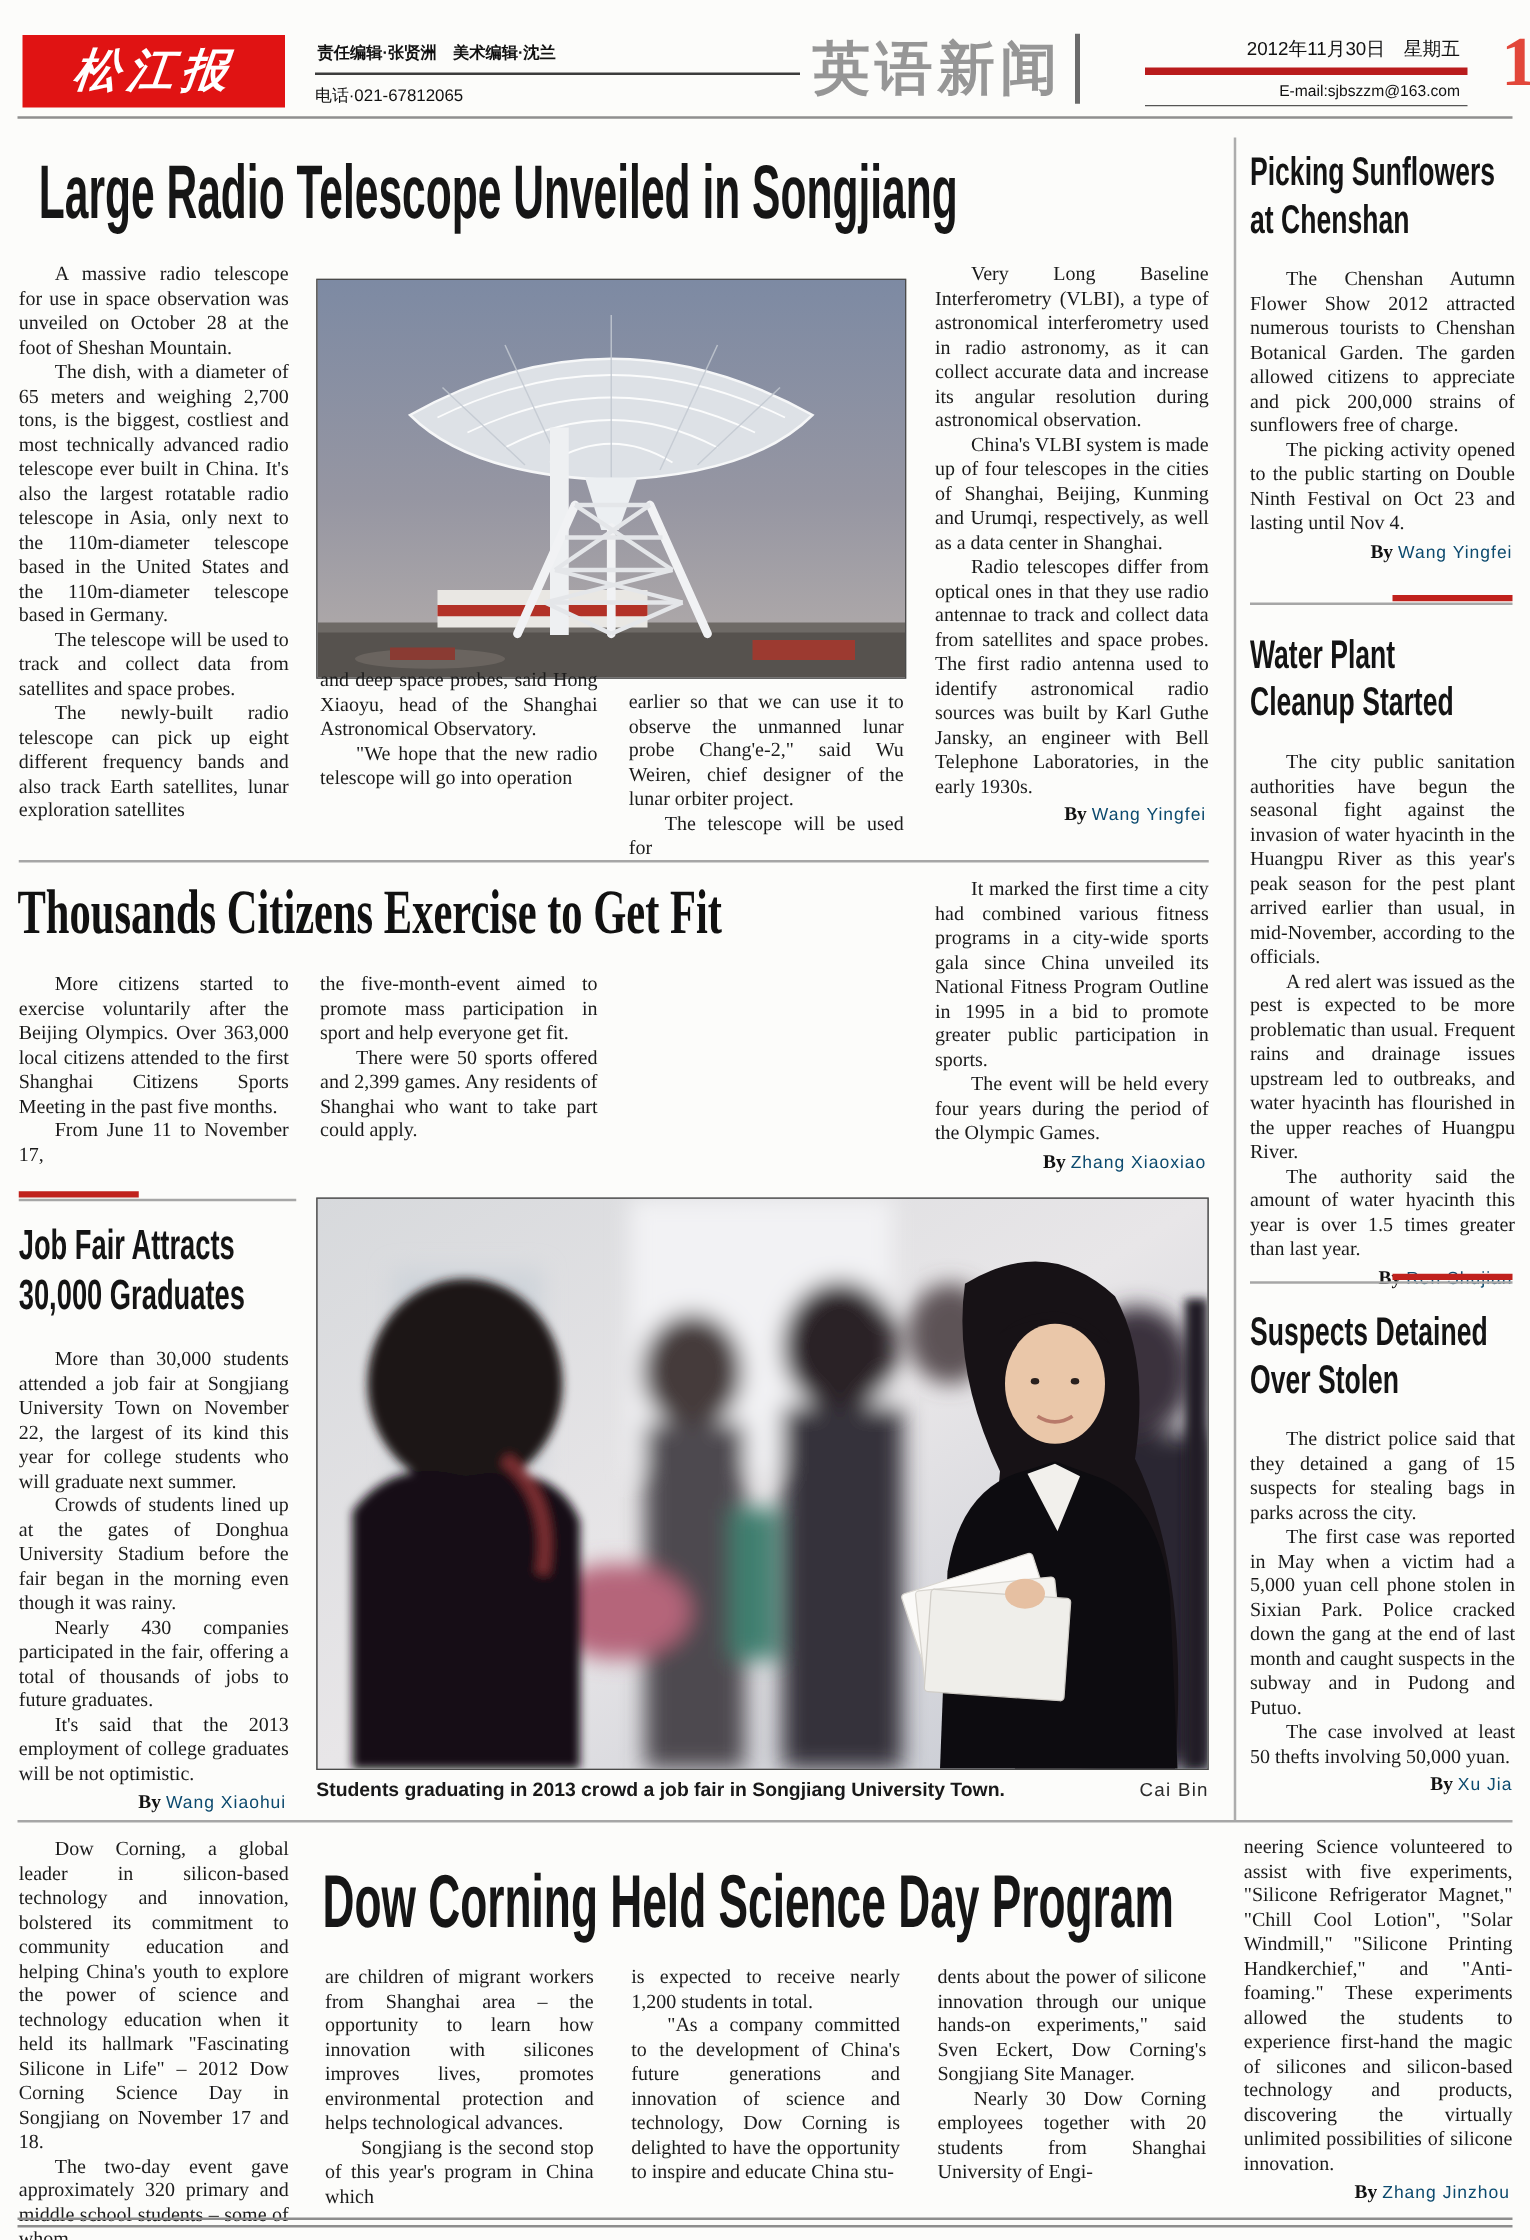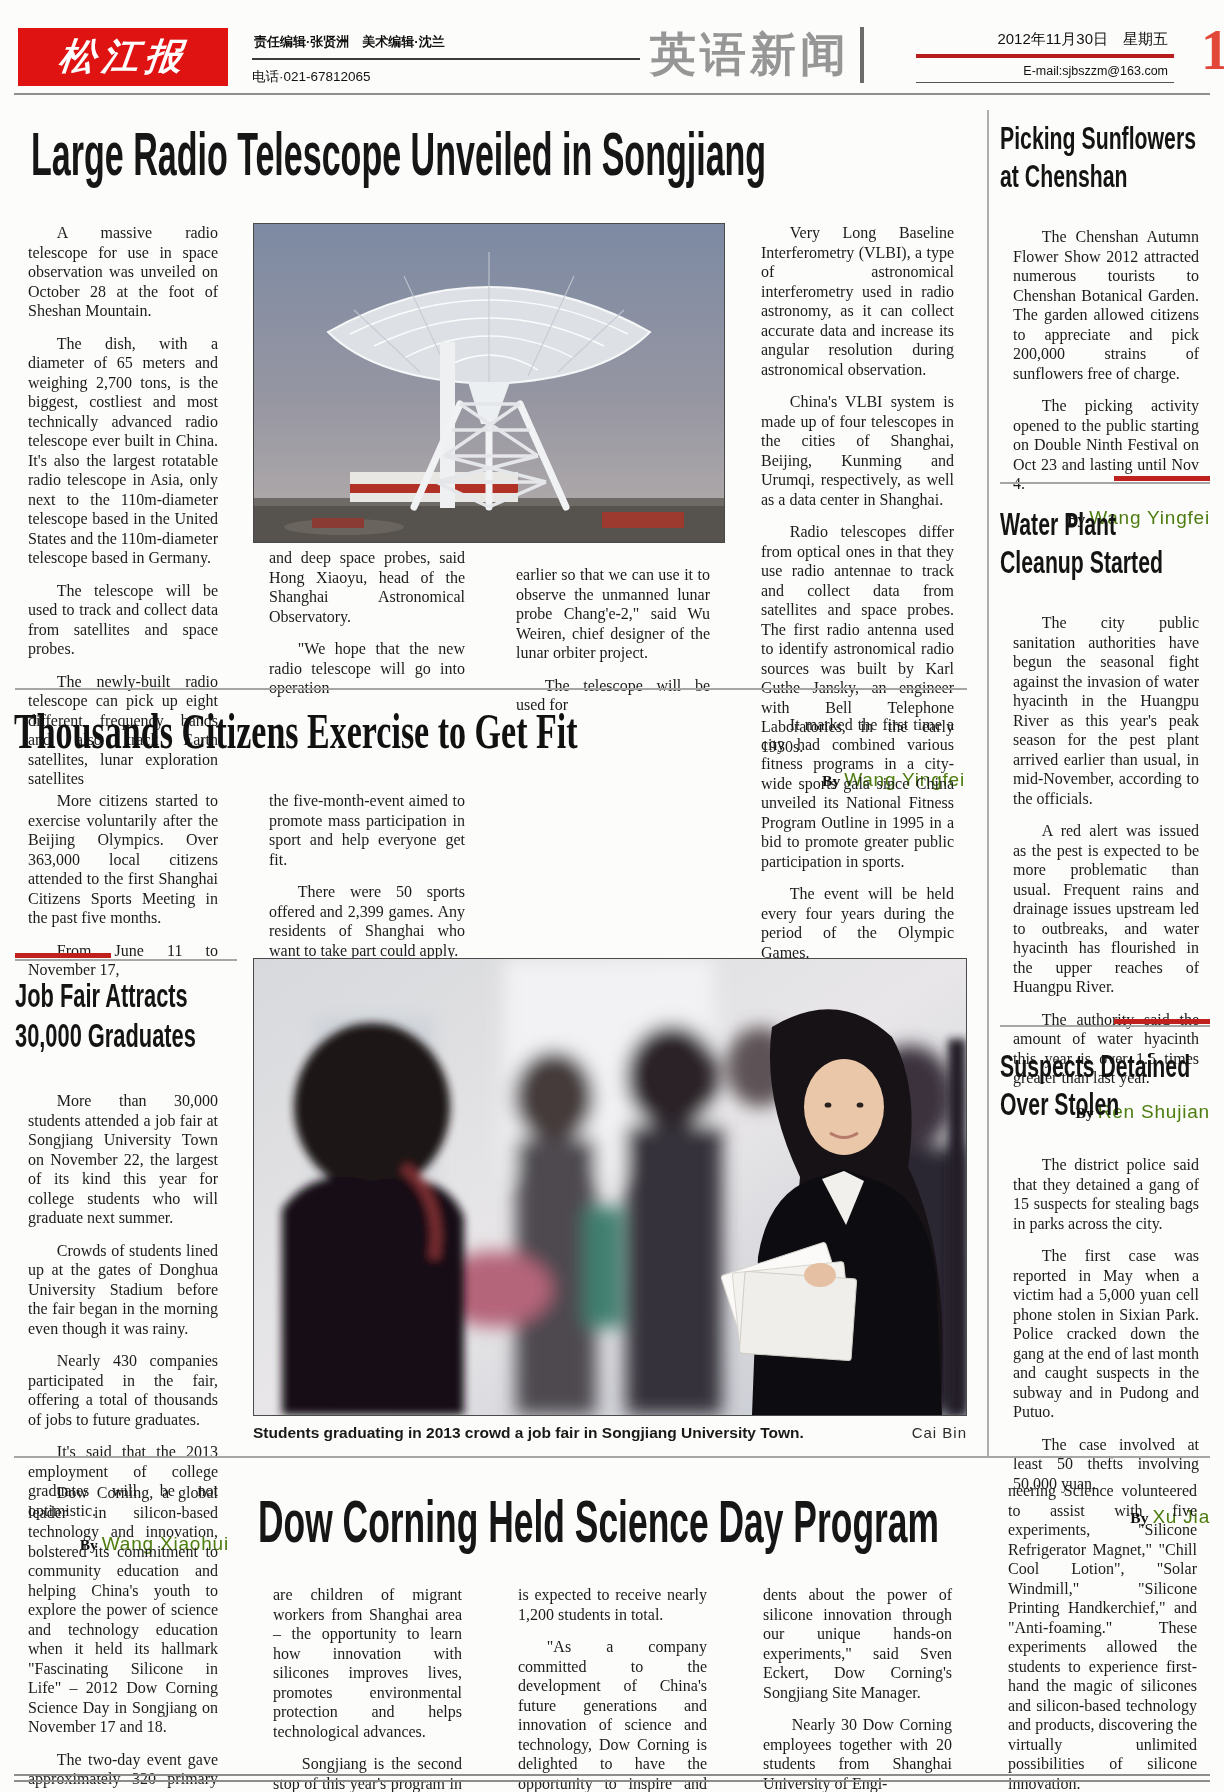--- a/index.html
+++ b/index.html
@@ -12,21 +12,21 @@
   .logo-text{color:#fff;font-family:"DejaVu Serif",serif;font-style:italic;font-weight:bold;
              font-size:37px;letter-spacing:6px;transform:skewX(-6deg);white-space:nowrap;}
   .editor-block{position:absolute;left:252px;top:31px;width:388px;font-family:"Liberation Sans",sans-serif;}
   .ed-line1{font-size:13px;color:#111;padding:2px 0 7px 2px;border-bottom:2px solid #3c3c3c;white-space:nowrap;font-weight:bold;}
   .ed-line2{font-size:13.5px;color:#111;padding-top:8px;}
   .masthead-center{position:absolute;left:650px;top:24px;display:flex;align-items:center;}
   .sec-title{font-family:"Liberation Sans",sans-serif;font-weight:bold;font-size:46px;color:#969696;
              letter-spacing:4px;white-space:nowrap;}
   .sec-bar{width:4px;height:56px;background:#6b6b6b;margin-left:10px;}
   .date-block{position:absolute;left:916px;top:30px;width:258px;text-align:right;font-family:"Liberation Sans",sans-serif;}
-  .date-line{font-size:15px;color:#111;padding:0 6px 5px 0;border-bottom:4px solid #b91c1c;}
+  .date-line{font-size:15px;color:#111;padding:0 6px 5px 0;border-bottom:6px solid #b91c1c;}
   .email-line{font-size:12.5px;color:#111;padding:6px 6px 4px 0;border-bottom:1.5px solid #555;}
   .page-num{position:absolute;left:1172px;top:18px;font-size:56px;font-weight:bold;color:#e2473a;
             font-family:"Liberation Serif",serif;margin-left:29px;}
   .header-rule{position:absolute;left:14px;top:93px;width:1196px;height:2px;background:#8f8f8f;}
 
   
   .hr{position:absolute;height:2px;background:#a6a6a6;}
   .hr-thin{position:absolute;height:1.5px;background:#8d8d8d;}
   .redbar{position:absolute;height:5px;background:#c0211c;}
   .vsep{position:absolute;left:987px;top:110px;width:2px;height:1346px;background:#adadad;}
@@ -41,25 +41,25 @@
                font-size:42px;transform:scale(0.81,1.2);transform-origin:left top;white-space:nowrap;}
   .hl-2line{position:absolute;}
   .hl-2line .ln{display:block;height:40px;white-space:nowrap;}
   .hl-2line .t{display:inline-block;font-family:"Liberation Sans",sans-serif;font-weight:700;
                font-size:26px;color:#141414;transform:scale(0.84,1.3);transform-origin:left top;}
   .sb-hl .ln{height:38px;}
   .sb-hl .t{font-size:25px;transform:scale(0.85,1.28);}
 
   
   .col{position:absolute;}
-  .body p{margin:13px;font-size:16px;line-height:19.5px;text-align:justify;text-indent:1.8em;color:#1b1b1b;}
+  .body p{margin:0;font-size:16px;line-height:19.5px;text-align:justify;text-indent:1.8em;color:#1b1b1b;}
   .cont p:first-child{text-indent:0;}
   .byline{text-align:right;margin-top:4px;padding-right:2px;}
   .byline .by{font-family:"Liberation Serif",serif;font-weight:700;font-size:15.5px;color:#111;}
-  .byline .name{font-family:"Liberation Sans",sans-serif;font-size:19px;color:#4d7c0f;letter-spacing:0.8px;}
+  .byline .name{font-family:"Liberation Sans",sans-serif;font-size:14px;color:#0c4a6e;letter-spacing:0.8px;}
 
   
   .photo{position:absolute;border:1px solid #4a4a4a;box-sizing:border-box;overflow:hidden;background:#999;}
   .caption-row{position:absolute;left:253px;top:1424px;width:714px;display:flex;justify-content:space-between;
                align-items:baseline;}
   .caption{font-family:"Liberation Sans",sans-serif;font-weight:700;font-size:15.5px;color:#191919;text-align:right;}
   .credit{font-family:"Liberation Sans",sans-serif;font-size:15px;color:#2b2b2b;letter-spacing:1px;}
 </style>
 </head>
 <body>

